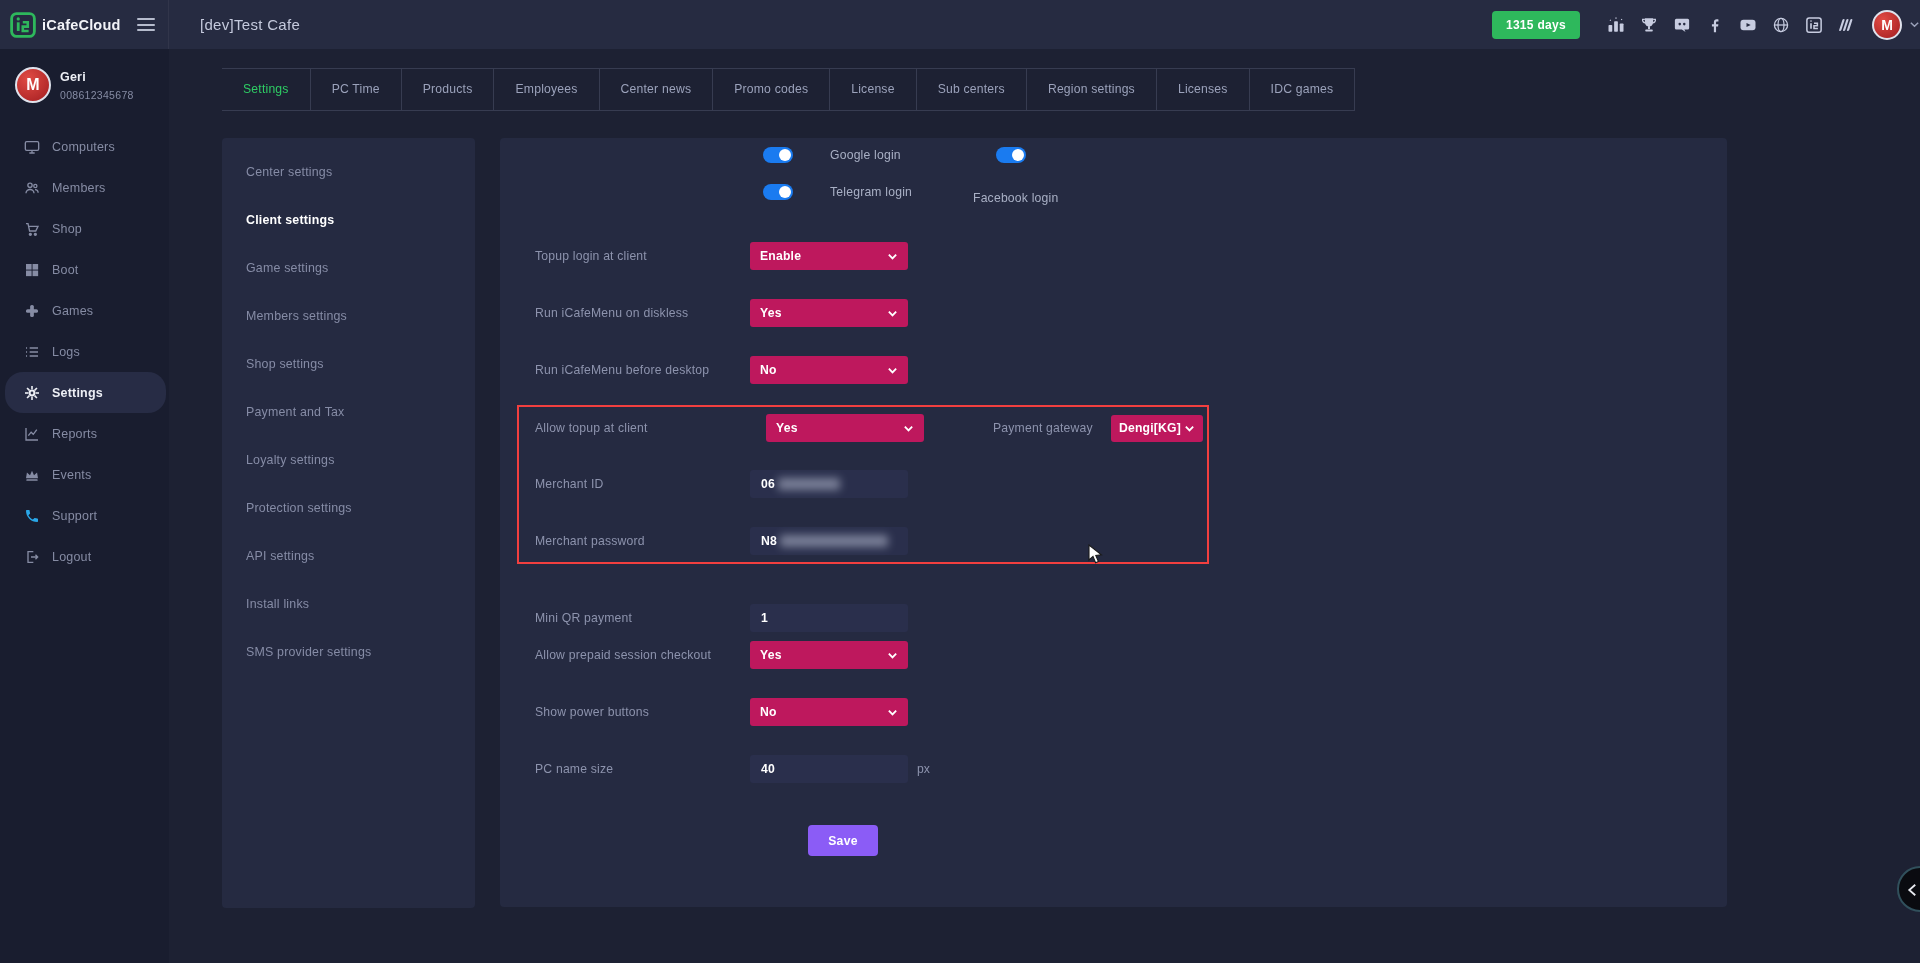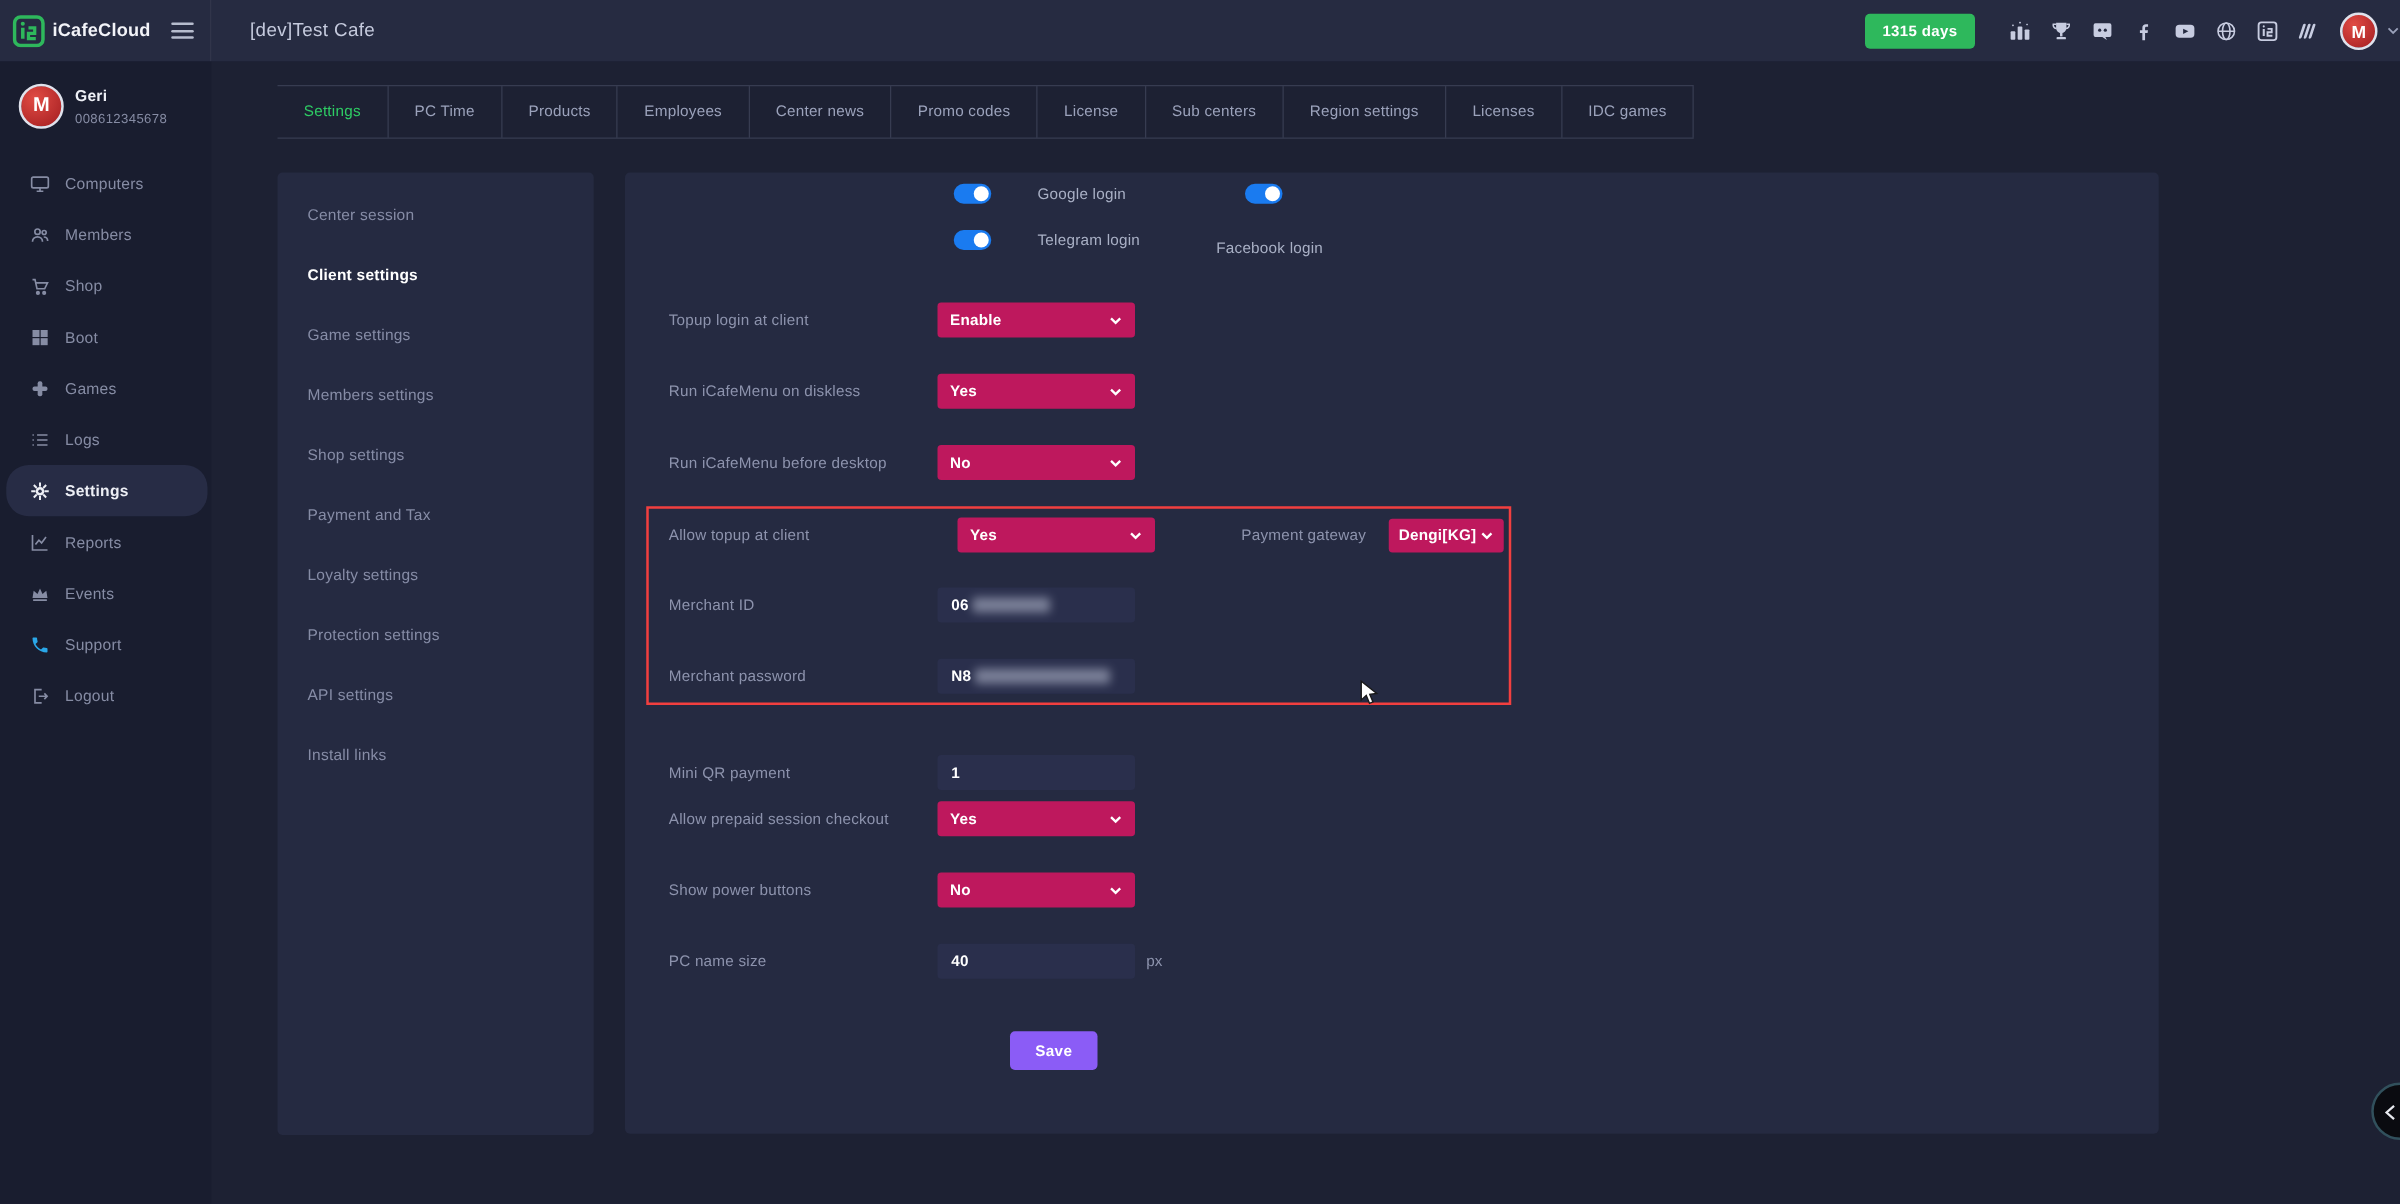--- a/index.html
+++ b/index.html
@@ -321,30 +321,31 @@
       <span class="tab"><span>Center news</span></span>
       <span class="tab"><span>Promo codes</span></span>
       <span class="tab"><span>License</span></span>
       <span class="tab"><span>Sub centers</span></span>
       <span class="tab"><span>Region settings</span></span>
       <span class="tab"><span>Licenses</span></span>
       <span class="tab"><span>IDC games</span></span>
     </div>
 
   <div class="settings-nav">
-      <div class="snav-item"><span>Center session</span></div>
+      <div class="snav-item"><span>Center settings</span></div>
       <div class="snav-item active"><span>Client settings</span></div>
       <div class="snav-item"><span>Game settings</span></div>
       <div class="snav-item"><span>Members settings</span></div>
       <div class="snav-item"><span>Shop settings</span></div>
       <div class="snav-item"><span>Payment and Tax</span></div>
       <div class="snav-item"><span>Loyalty settings</span></div>
       <div class="snav-item"><span>Protection settings</span></div>
       <div class="snav-item"><span>API settings</span></div>
       <div class="snav-item"><span>Install links</span></div>
+      <div class="snav-item"><span>SMS provider settings</span></div>
     </div>
 
   <div class="form-panel">
 
     <div class="trow t-google">
       <span class="toggle"></span>
       <span class="t-label">Google login</span>
     </div>
     <div class="trow t-facebook">
       <span class="toggle"></span>

